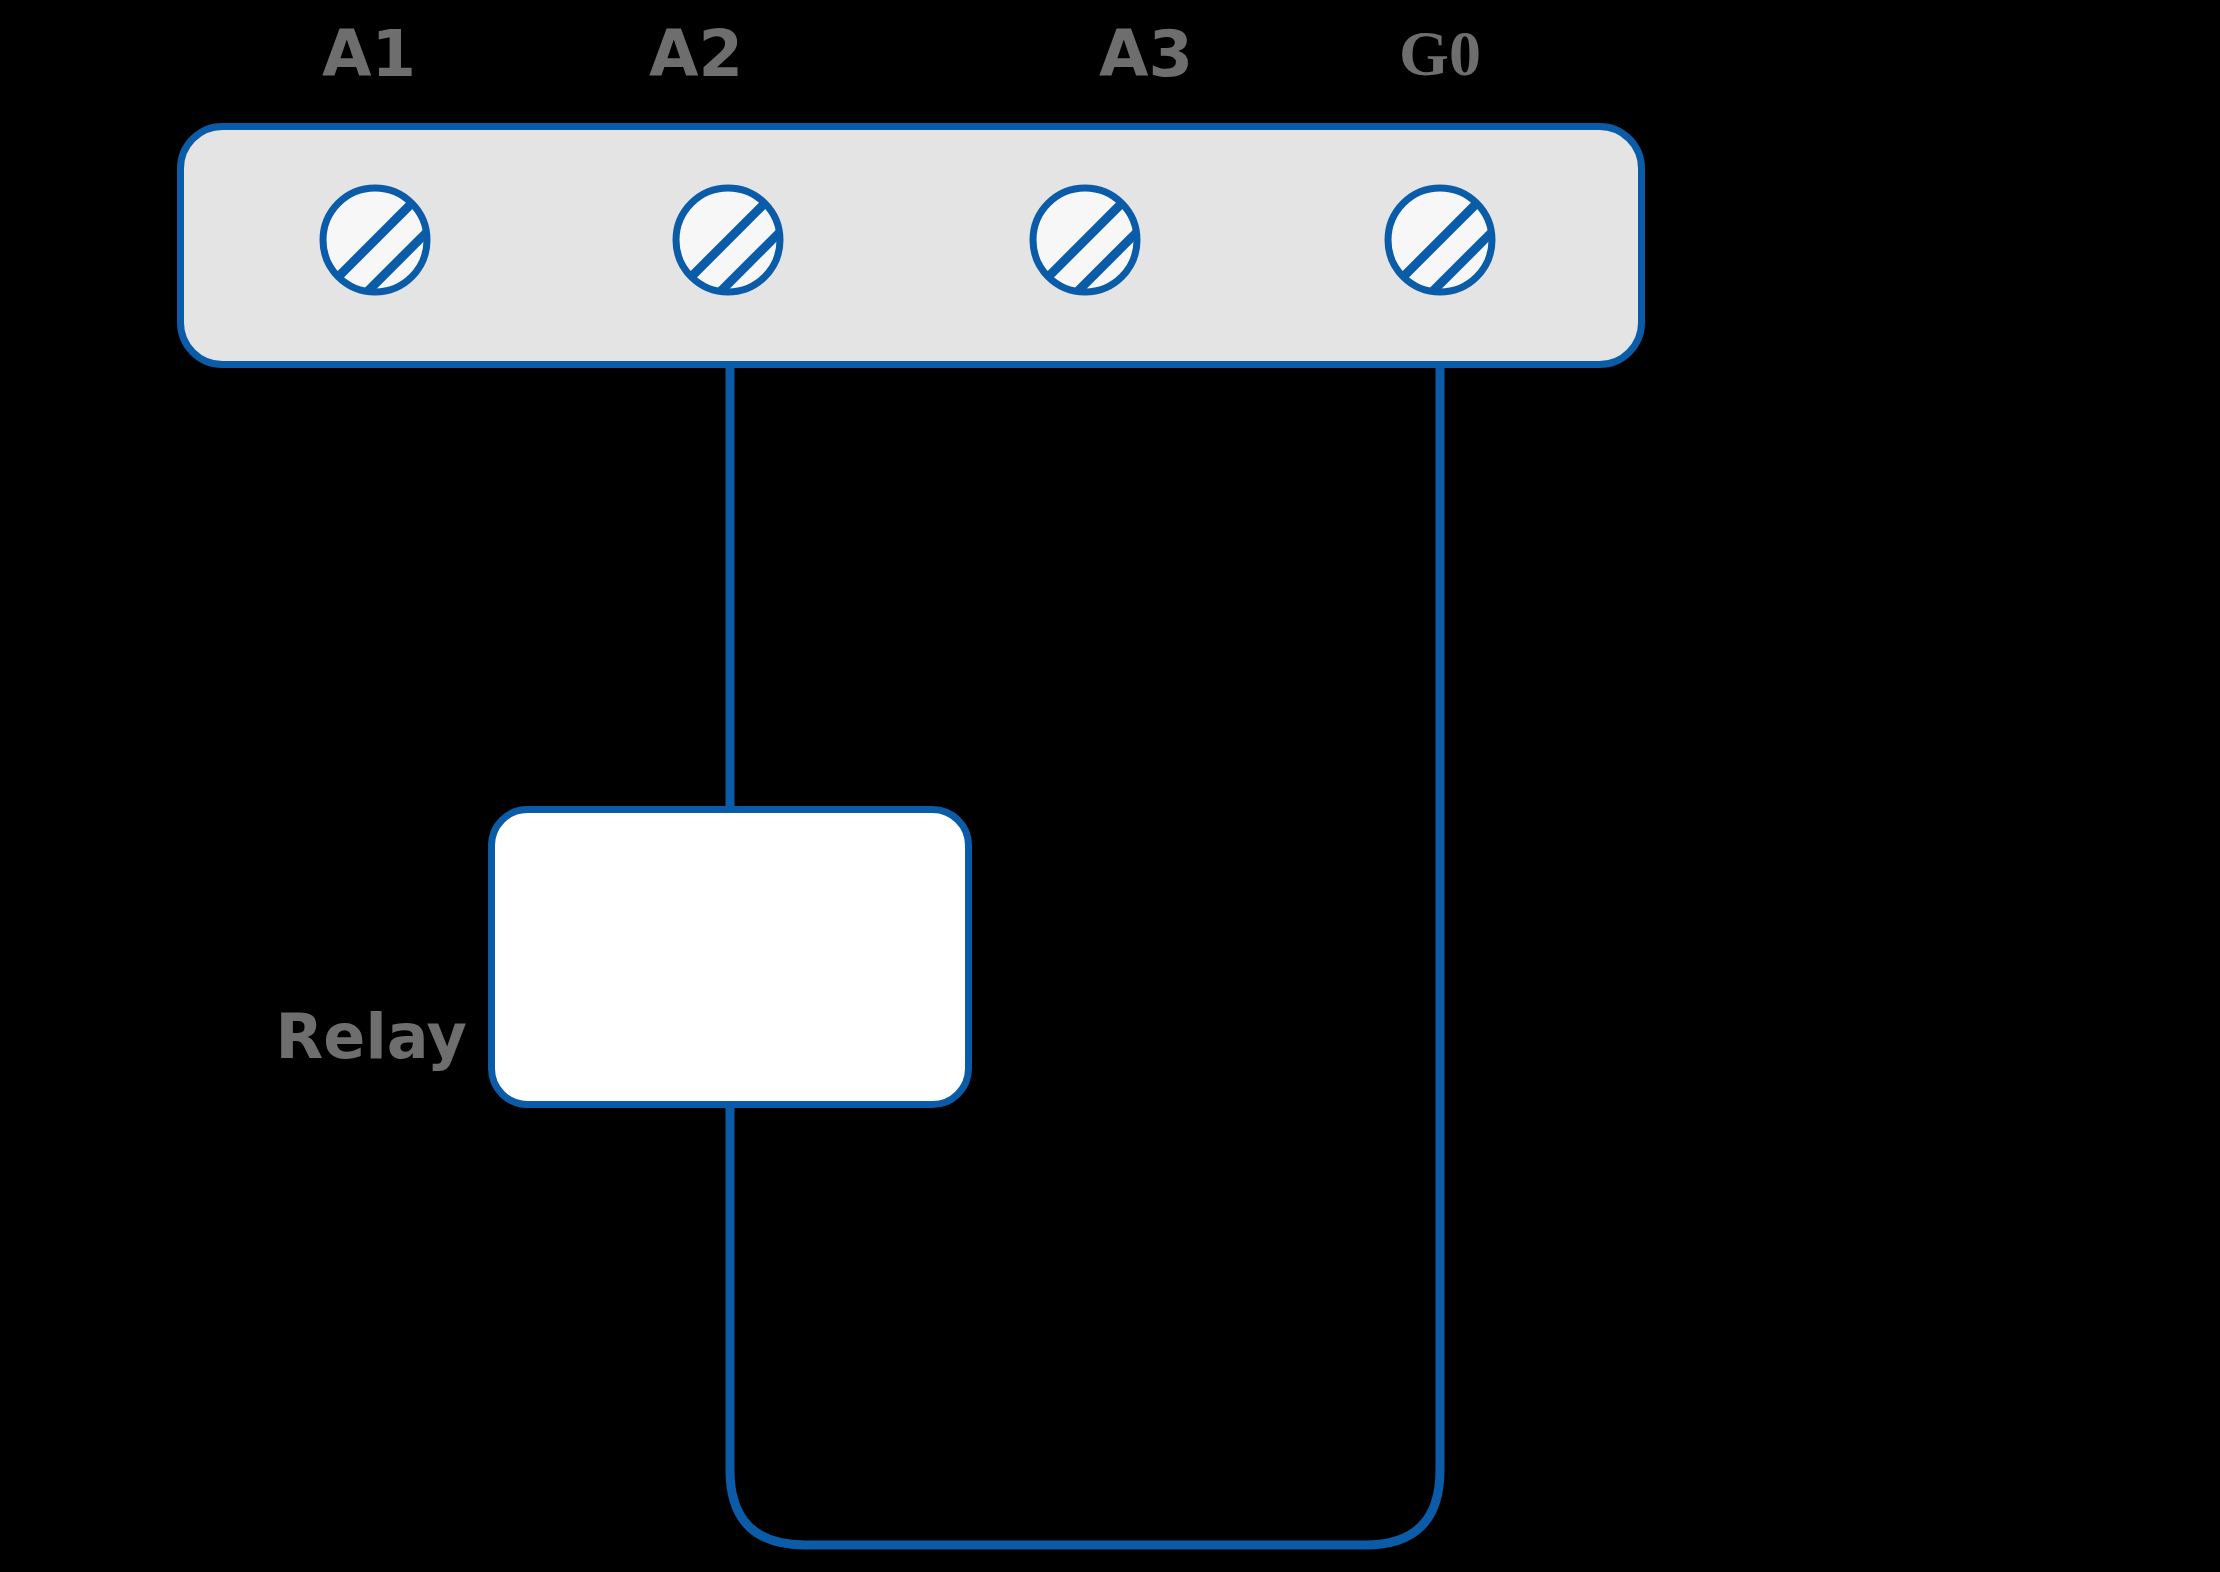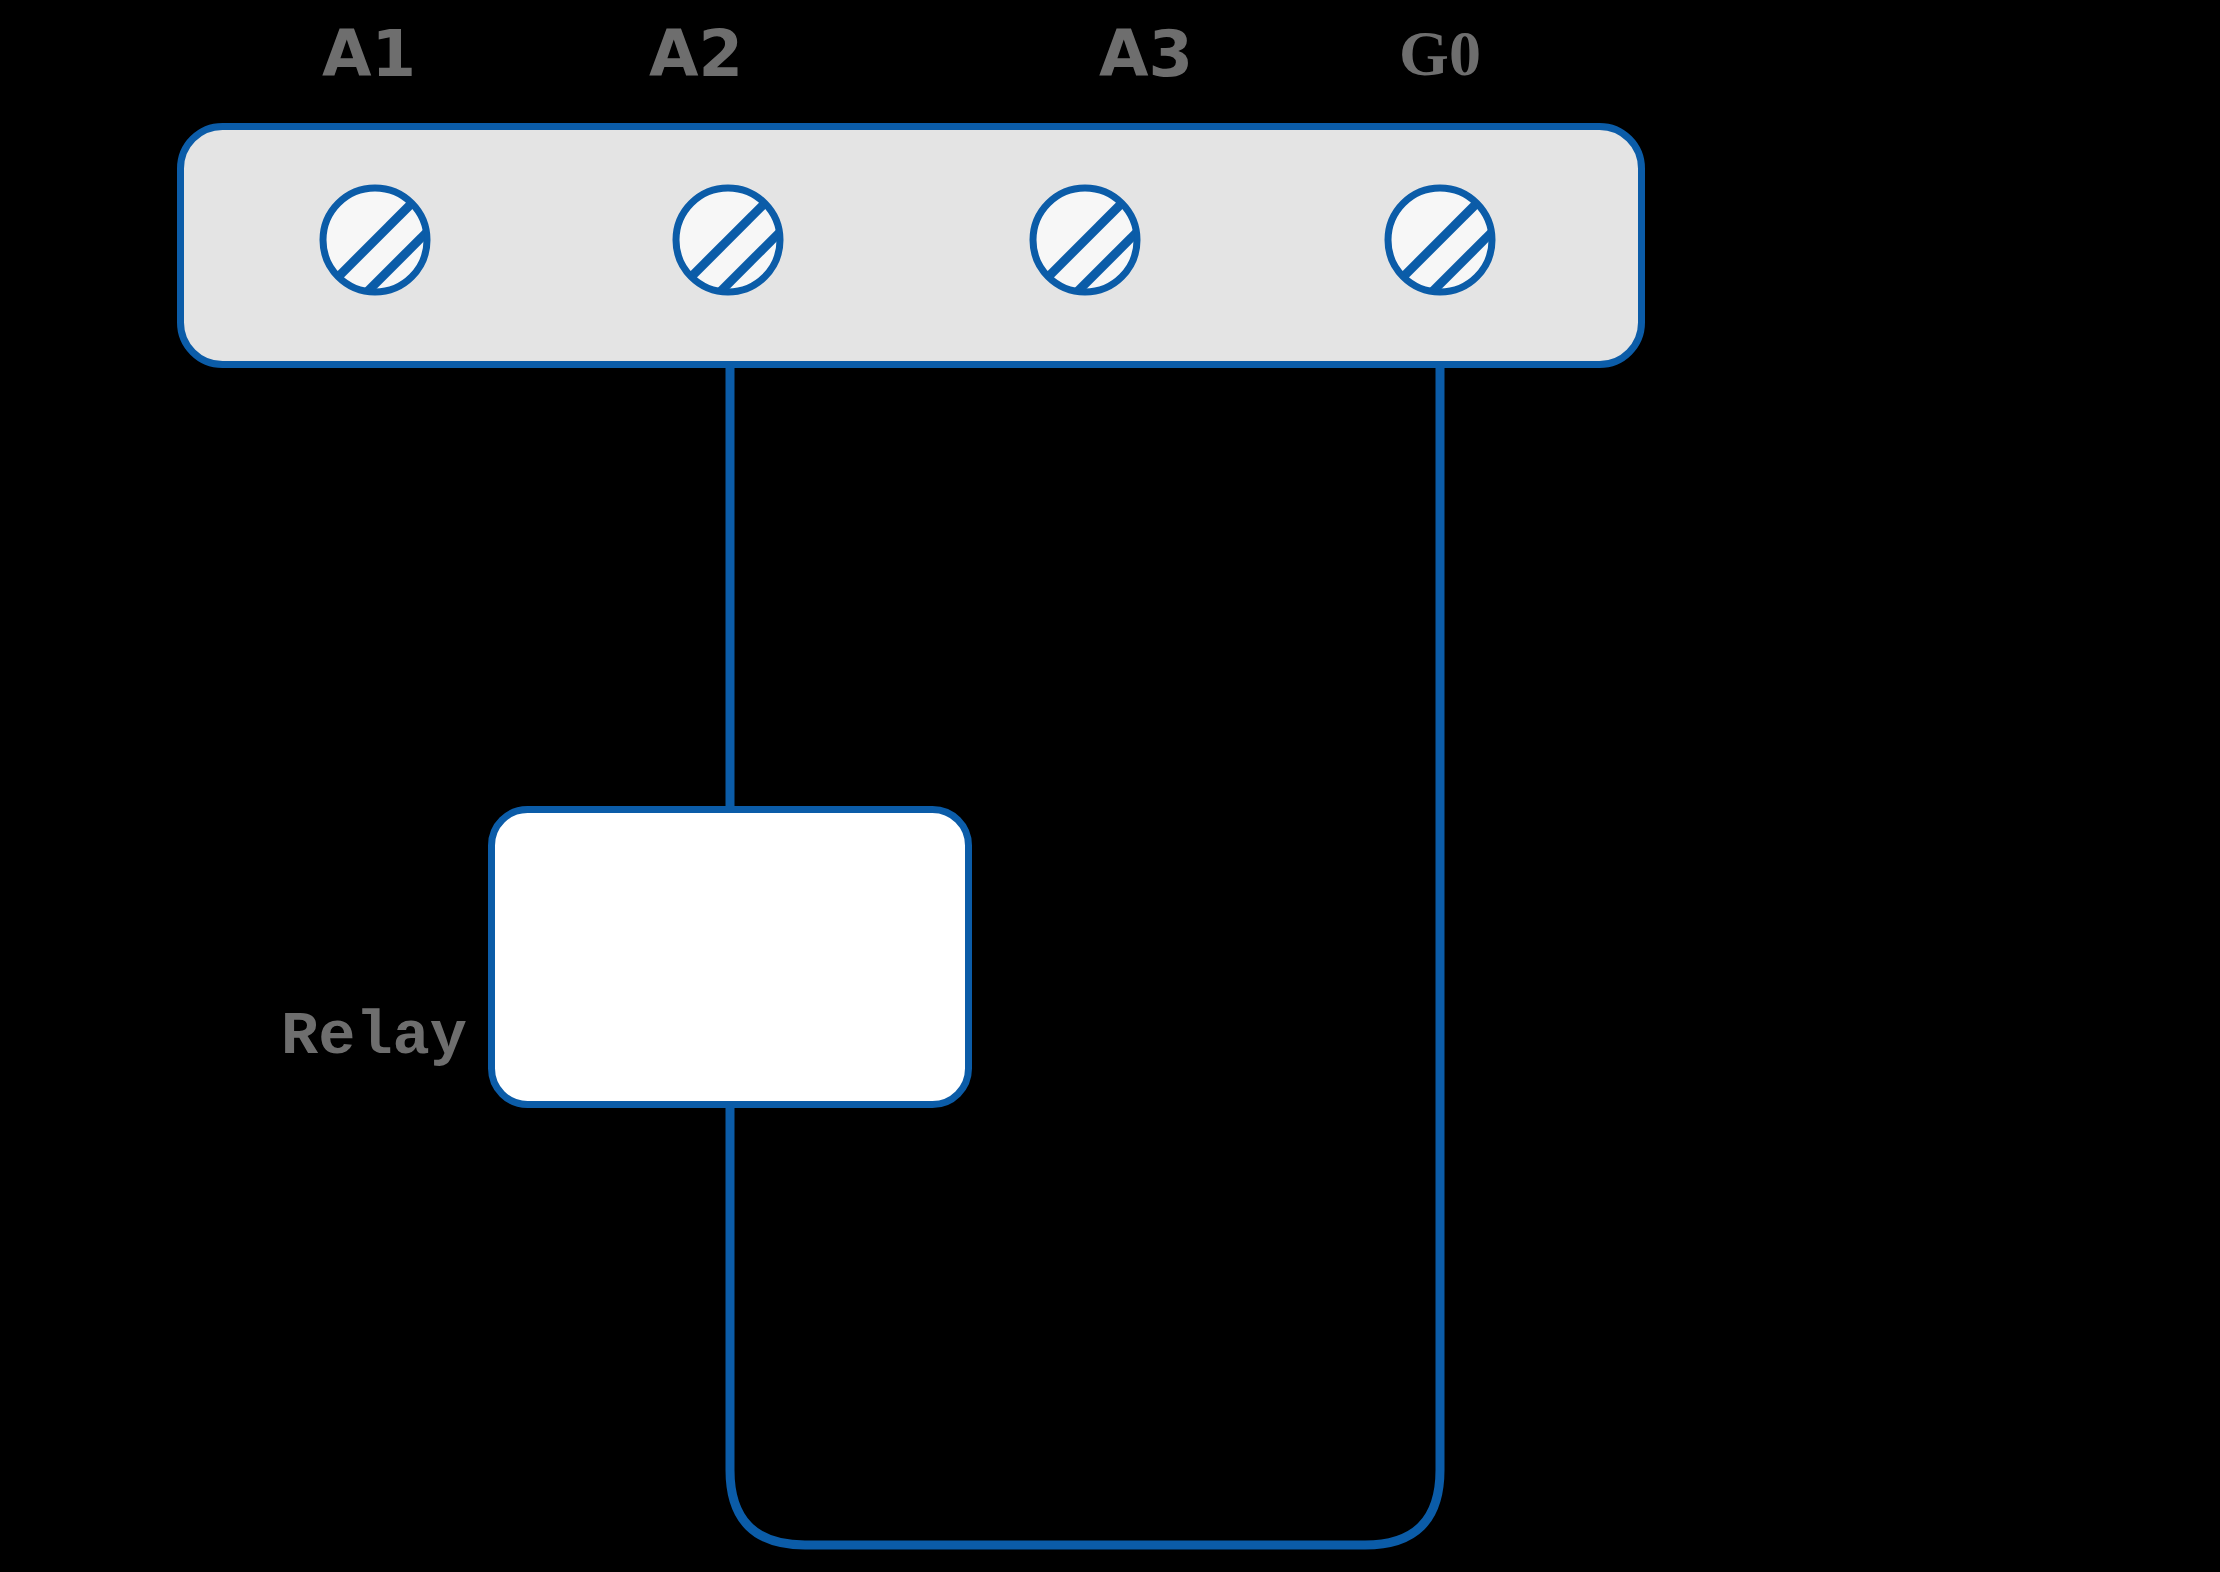--- a/index.html
+++ b/index.html
@@ -42,21 +42,21 @@
     transform: translateX(-50%);
     top: 22px;
   }
   #relay-caption {
     right: 1753px; 
     top: 784px;
     text-align: right;
     font-size: 62px;
     line-height: 101px;
   }
-  #relay-caption .cap-line { display: block; font-family: Liberation Mono, monospace; }
+  #relay-caption .cap-line { display: block; }
 </style>
 </head>
 <body>
 
 <div id="stage">
 
   <svg id="diagram-svg" viewBox="0 0 2220 1572">
 
     <g>
 

